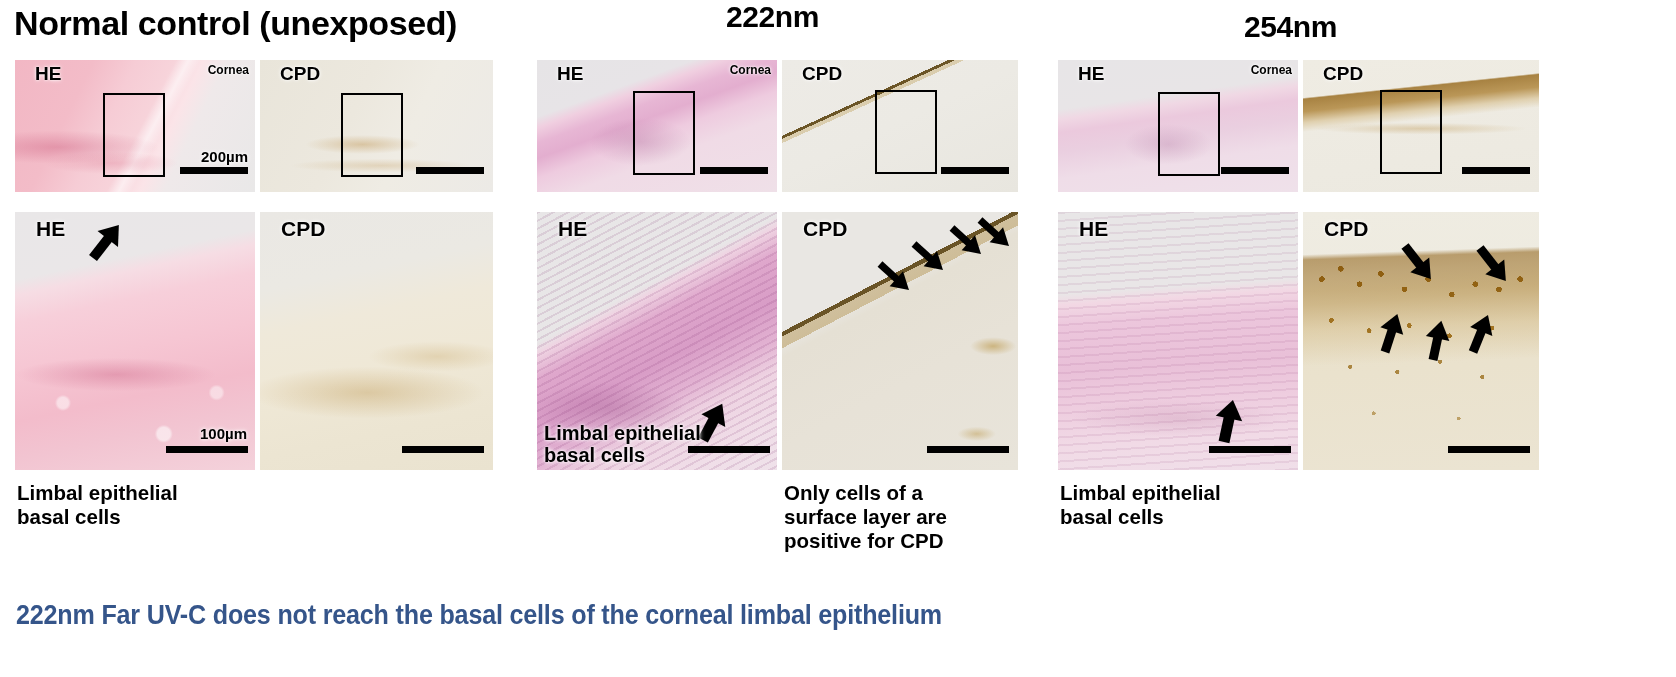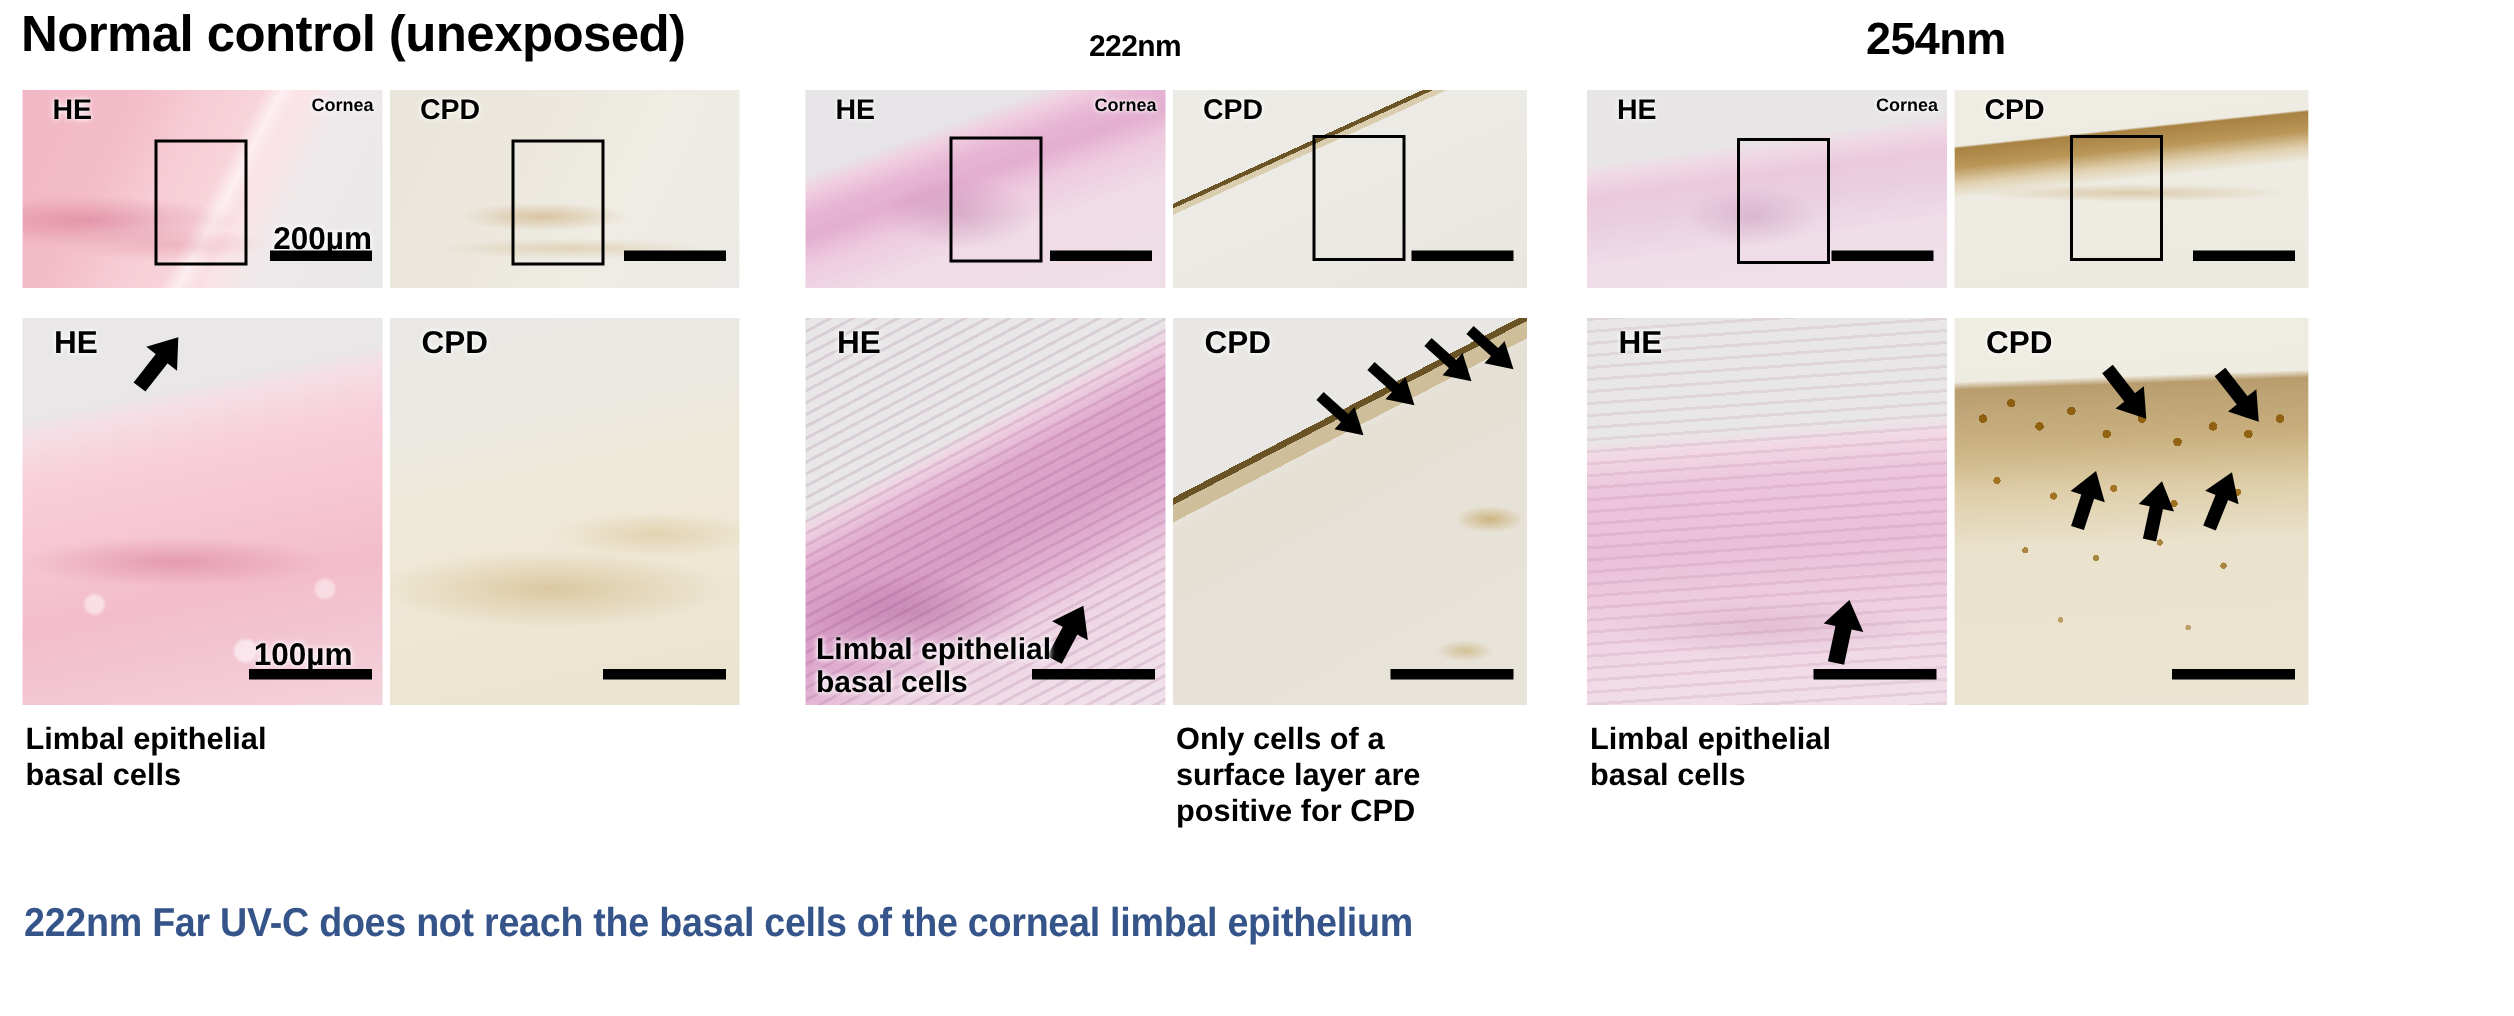--- a/index.html
+++ b/index.html
@@ -10,21 +10,21 @@
     -webkit-font-smoothing:antialiased;
   }
   .figure{position:relative;width:1676px;height:677px;}
 
   
   .group-title{
     position:absolute;font-weight:bold;color:#000;
     white-space:nowrap;letter-spacing:-0.4px;
   }
   #title-control{left:14px;top:4px;font-size:34px;}
-  #title-222{left:726px;top:20px;font-size:20px;}
+  #title-222{left:726px;top:0;font-size:30px;}
   #title-254{left:1244px;top:10px;font-size:30px;}
 
   
   .panel{
     position:absolute;overflow:hidden;background:#e7e6e4;
   }
   .panel .plabel{
     position:absolute;font-weight:bold;color:#000;z-index:9;
     text-shadow:0 0 2px #fff,0 0 4px #fff;
   }
@@ -35,21 +35,21 @@
 
   
   .roi{
     position:absolute;border:2.5px solid #000;z-index:8;
     background:transparent;
   }
 
   
   .scalebar{position:absolute;height:7px;background:#000;z-index:9;}
   .scaletext{
-    position:absolute;font-weight:bold;color:#000;z-index:9;font-size:21px;
+    position:absolute;font-weight:bold;color:#000;z-index:9;font-size:15px;
     text-shadow:0 0 3px #fff,0 0 5px #fff;white-space:nowrap;
   }
 
   
   .inline-note{
     position:absolute;z-index:10;font-weight:bold;color:#000;font-size:20px;
     line-height:1.12;text-shadow:0 0 3px #fff,0 0 5px #fff;white-space:pre-line;
   }
 
   
@@ -245,21 +245,21 @@
   <div class="panel he-hi-ctrl" style="left:15px;top:212px;width:240px;height:258px;">
     <span class="plabel stain">HE</span>
     <span class="arrow" style="left:74px;top:405px;">
       <svg width="46" height="46" viewBox="0 0 46 46" style="position:absolute;left:0;top:-395px;">
         <g transform="translate(4,36) rotate(-52)">
           <rect x="0" y="-5" width="26" height="10" fill="#000"></rect>
           <polygon points="24,-13 42,0 24,13" fill="#000"></polygon>
         </g>
       </svg>
     </span>
-    <span class="scaletext" style="right:20px;top:213px;">100µm</span>
+    <span class="scaletext" style="right:8px;top:213px;">100µm</span>
     <div class="scalebar" style="right:7px;bottom:17px;width:82px;"></div>
   </div>
 
   <div class="panel cpd-hi-ctrl" style="left:260px;top:212px;width:233px;height:258px;">
     <span class="plabel stain">CPD</span>
     <div class="scalebar" style="right:9px;bottom:17px;width:82px;"></div>
   </div>
 
   <div class="caption" style="left:17px;top:481px;width:236px;">Limbal epithelial
 basal cells</div>

